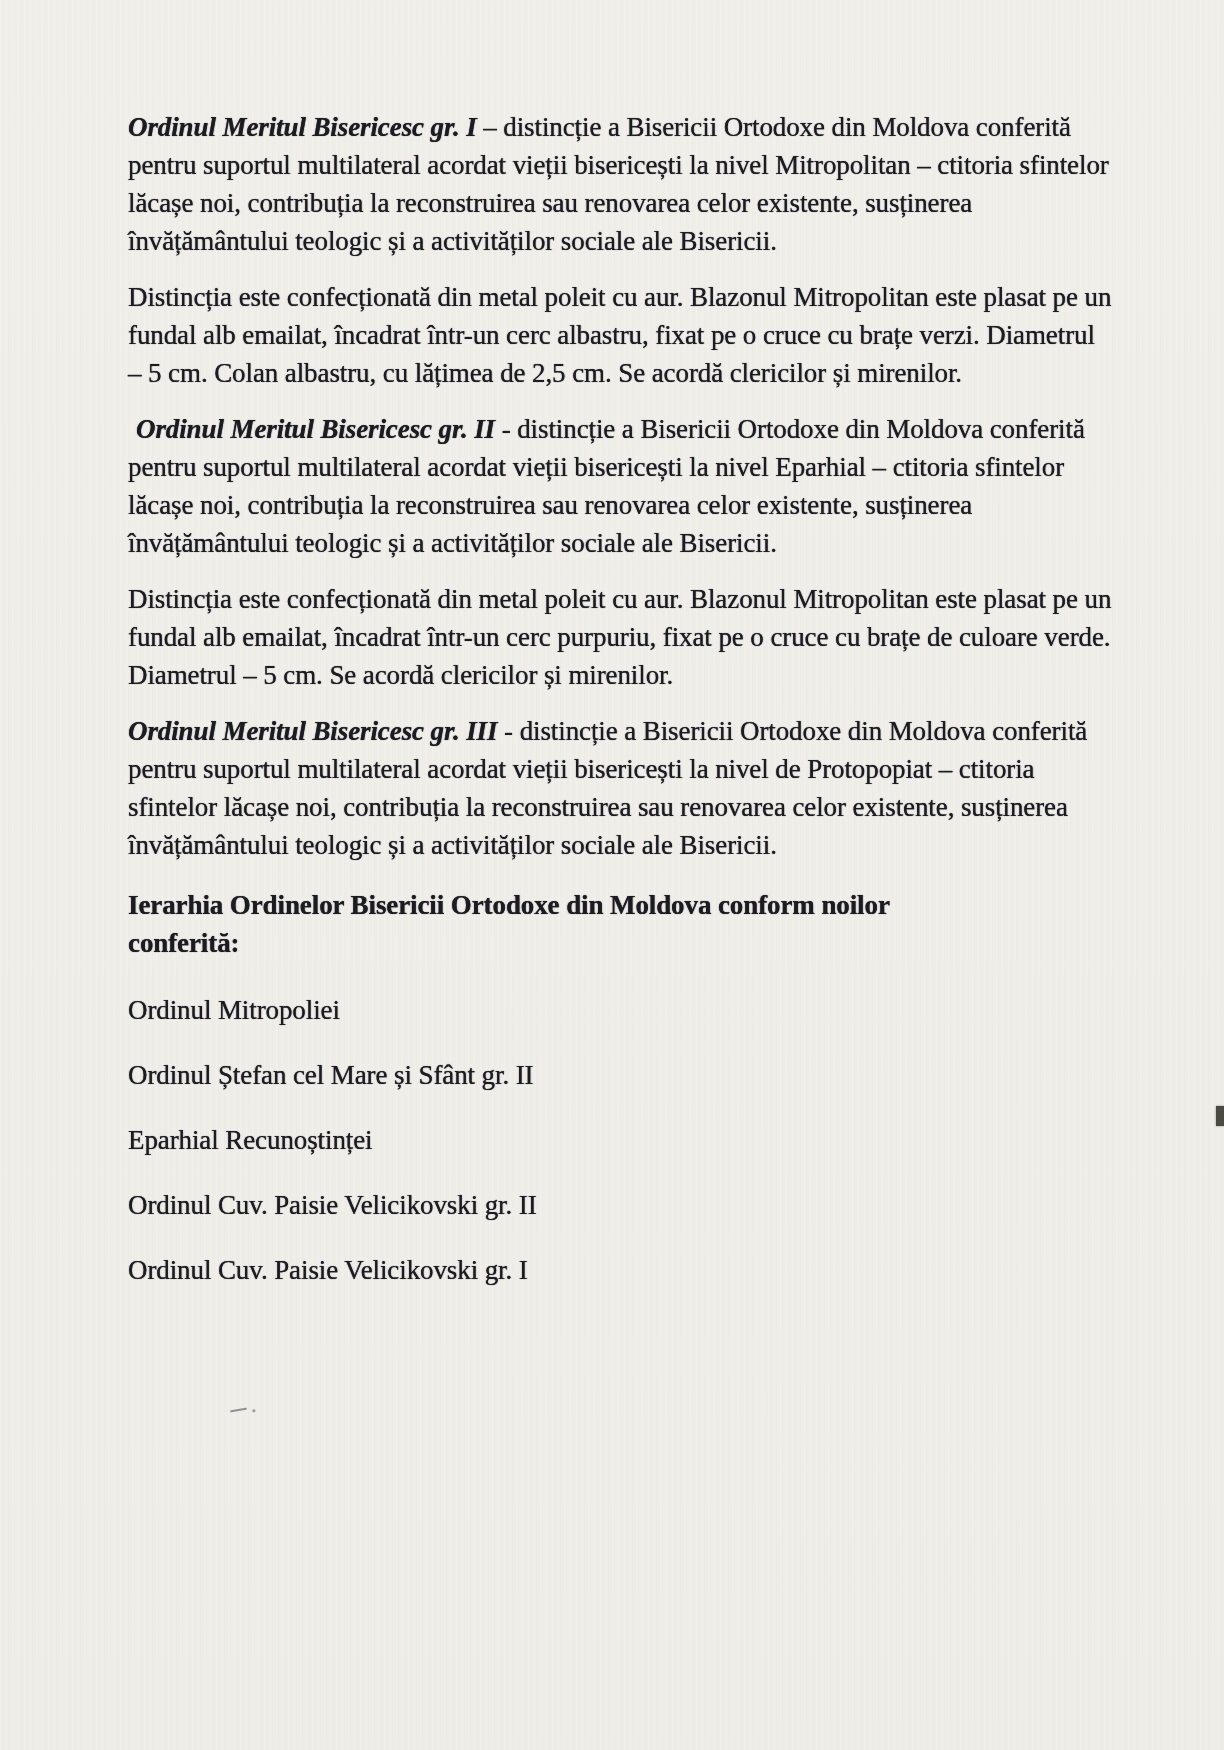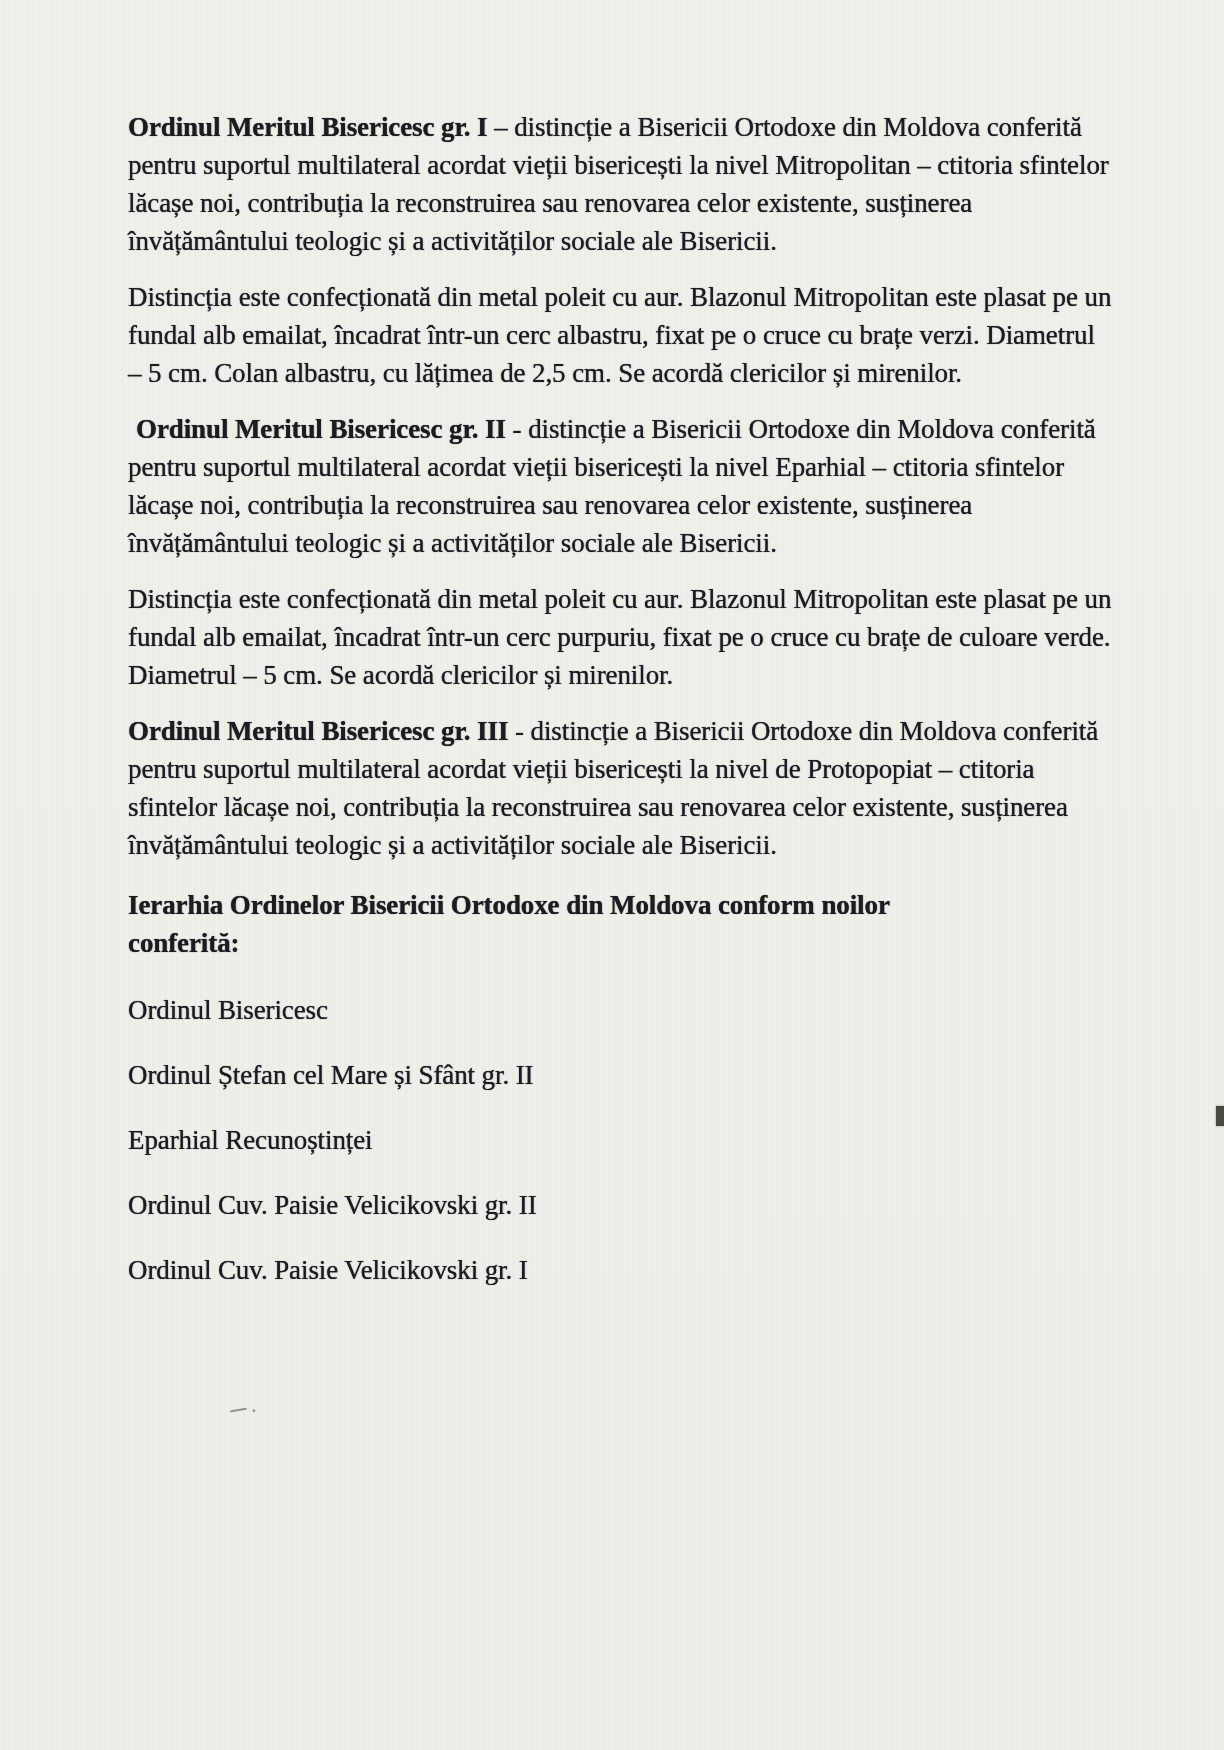--- a/index.html
+++ b/index.html
@@ -32,20 +32,21 @@
     text-shadow:
       0 0 0.7px rgba(27,27,32,0.85),
       0.8px 0.3px 1px rgba(0,95,125,0.14),
       -0.8px -0.3px 1px rgba(150,30,95,0.12);
   }
   .para {
     margin: 0 0 18px 0;
   }
   .para .lead {
     font-weight: 700;
+    font-style: italic;
   }
   .p-indent {
     text-indent: 8px;
   }
   .hier-heading {
     margin: 22px 0 29px 0;
     font-weight: 700;
   }
   .hier-item {
     margin: 0 0 27px 0;
@@ -91,21 +92,21 @@
 
   <p class="para p-indent"><span class="lead">Ordinul Meritul Bisericesc gr. II</span><span> - </span><span>distincție a Bisericii Ortodoxe din Moldova conferită pentru suportul multilateral acordat vieții bisericești la nivel Eparhial – ctitoria sfintelor lăcașe noi, contribuția la reconstruirea sau renovarea celor existente, susținerea învățământului teologic și a activităților sociale ale Bisericii.</span></p>
 
   <p class="para"><span>Distincția este confecționată din metal poleit cu aur. Blazonul Mitropolitan este plasat pe un fundal alb emailat, încadrat într-un cerc purpuriu, fixat pe o cruce cu brațe de culoare verde. Diametrul – 5 cm. Se acordă clericilor și mirenilor.</span></p>
 
   <p class="para"><span class="lead">Ordinul Meritul Bisericesc gr. III</span><span> - </span><span>distincție a Bisericii Ortodoxe din Moldova conferită pentru suportul multilateral acordat vieții bisericești la nivel de Protopopiat – ctitoria sfintelor lăcașe noi, contribuția la reconstruirea sau renovarea celor existente, susținerea învățământului teologic și a activităților sociale ale Bisericii.</span></p>
 
 
   <p class="para hier-heading"><span>Ierarhia Ordinelor Bisericii Ortodoxe din Moldova conform noilor</span><br><span>conferită:</span></p>
 
-  <div class="hier-item">Ordinul Bisericesc</div>
+  <div class="hier-item">Ordinul Mitropoliei</div>
   <div class="hier-item">Ordinul Ștefan cel Mare și Sfânt gr. II</div>
   <div class="hier-item">Eparhial Recunoștinței</div>
   <div class="hier-item">Ordinul Cuv. Paisie Velicikovski gr. II</div>
   <div class="hier-item">Ordinul Cuv. Paisie Velicikovski gr. I</div>
 
 </div>
 
 <div class="pencil-mark"></div>
 <div class="edge-mark"></div>
 

